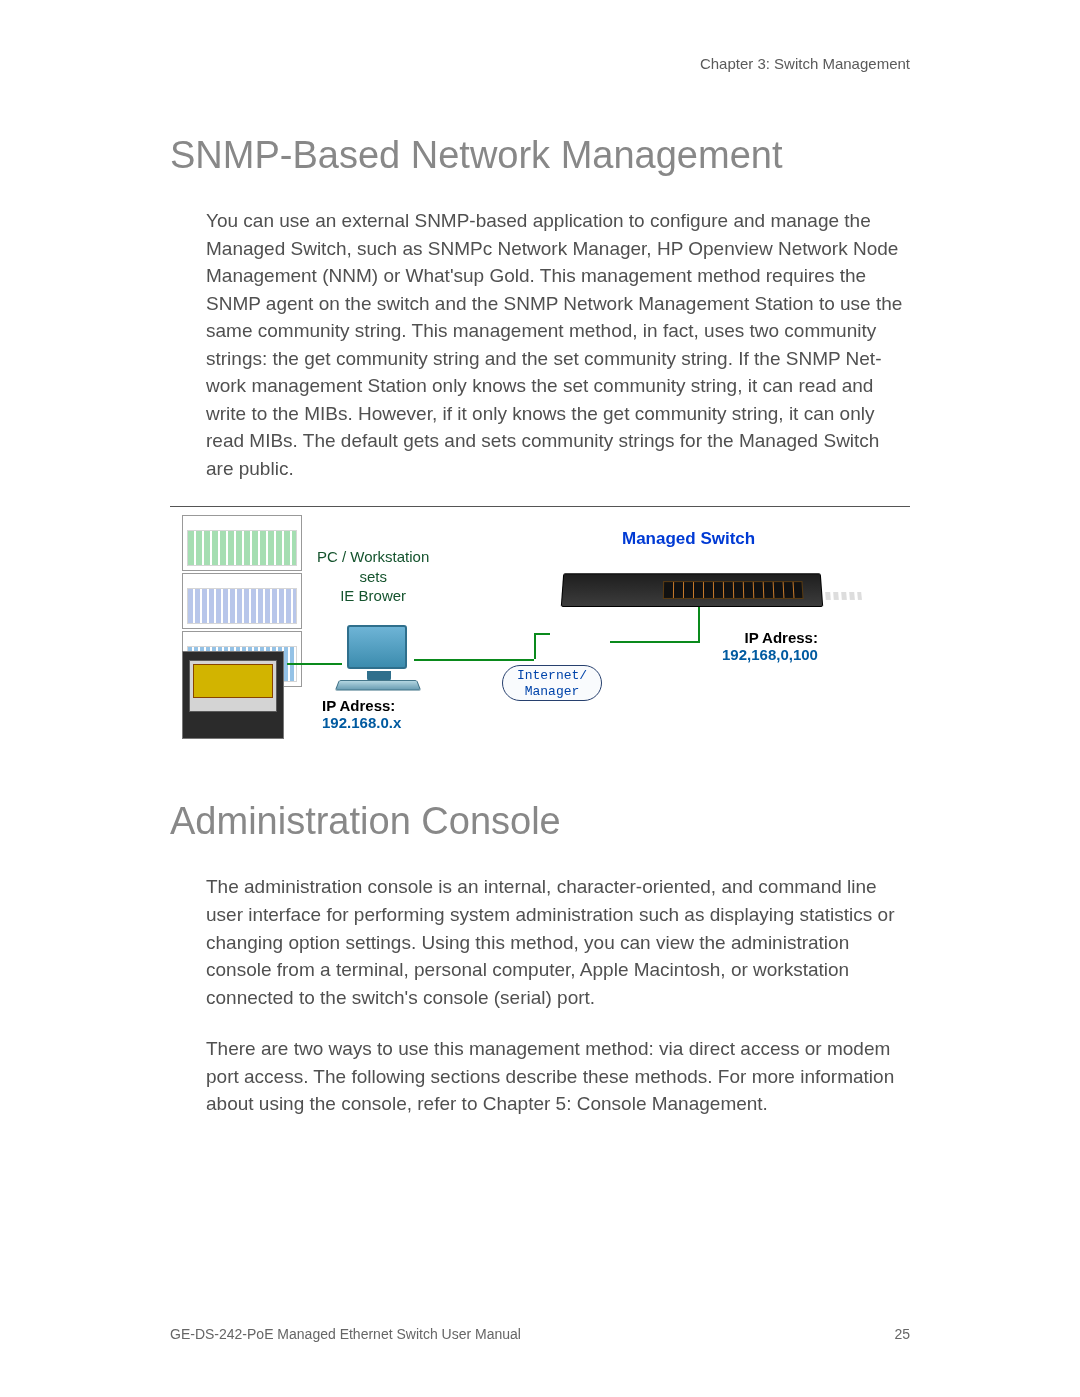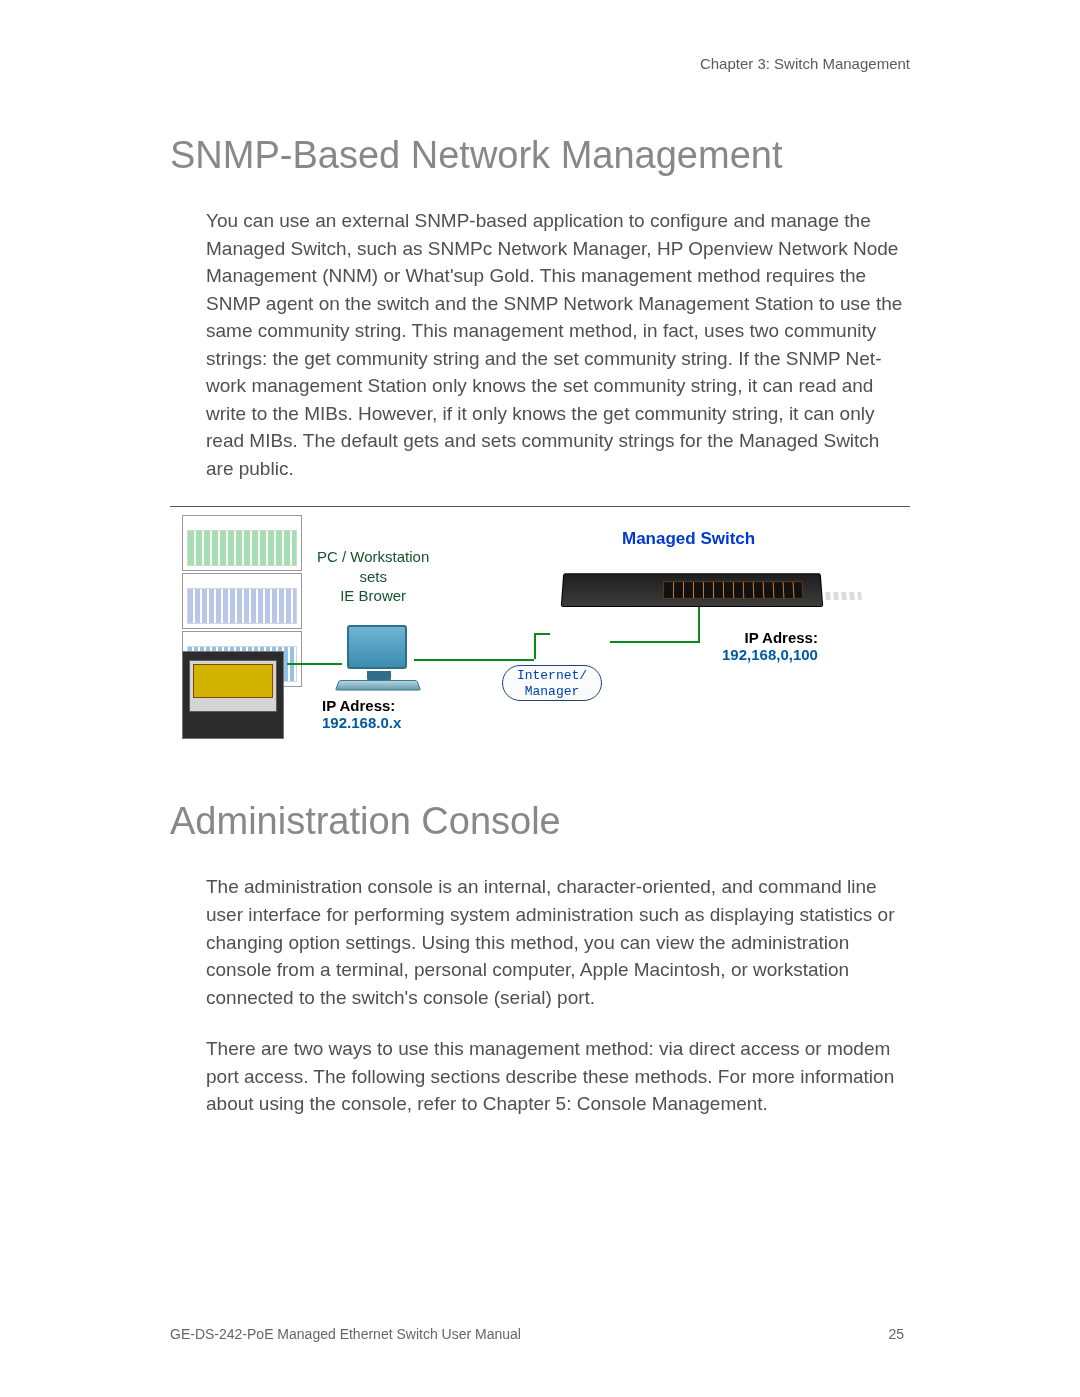--- a/index.html
+++ b/index.html
@@ -195,21 +195,21 @@
     position:absolute; left:540px; top:114px;
     text-align:right;
     font-family:Arial,sans-serif; font-size:15px;
   }
   .ip-switch .t { font-weight: bold; color:#000; }
   .ip-switch .v { font-weight: bold; color:#005aa0; }
 
   
   .footer {
     position:absolute;
-    left:170px; right:176px;
+    left:170px; right:170px;
     bottom:55px;
     font-size:14px;
     color:#666;
     display:flex;
     justify-content:space-between;
   }
 </style>
 </head>
 <body>
 

